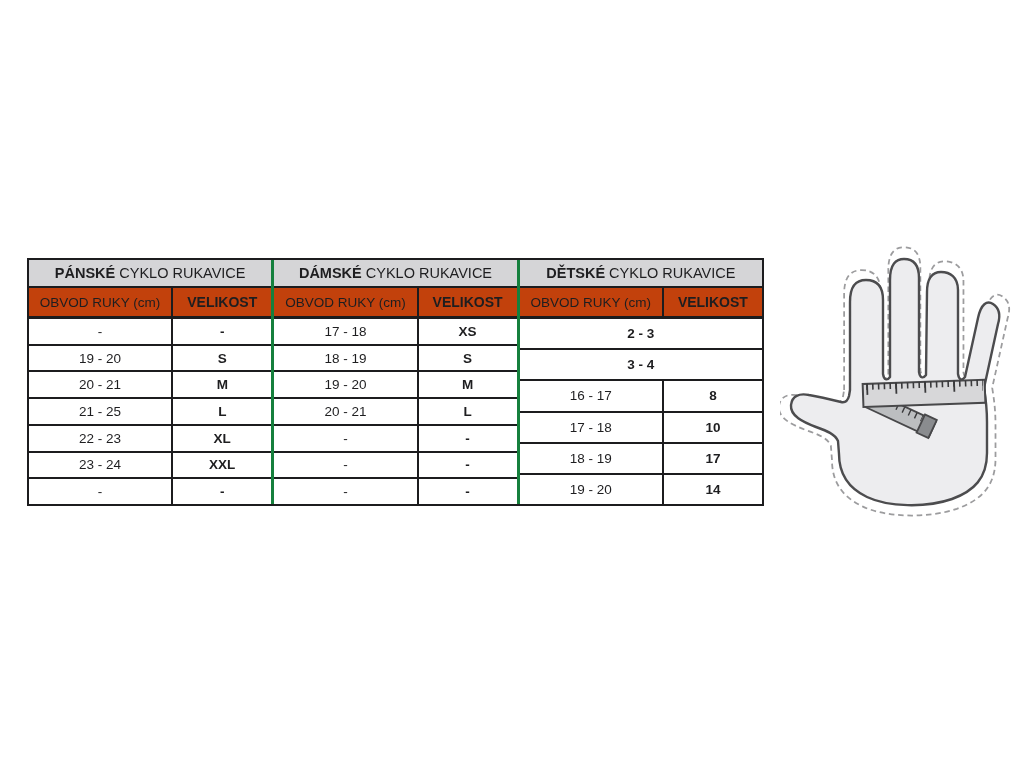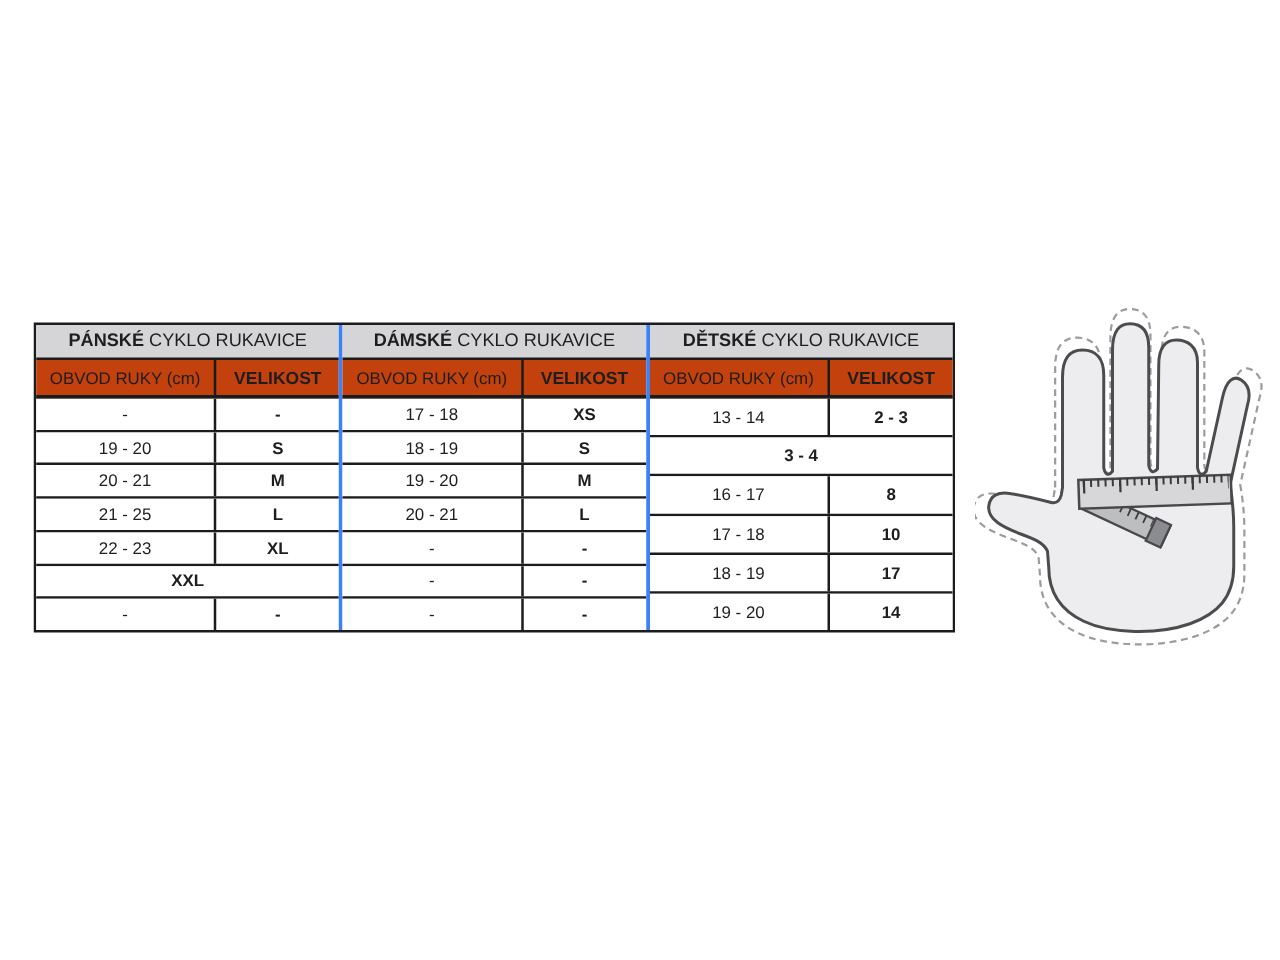--- a/index.html
+++ b/index.html
@@ -9,21 +9,21 @@
     font-family:"Liberation Sans", sans-serif;
     color:#1e1e20;
   }
   
   .chart{
     position:absolute;left:27px;top:258px;width:737px;height:248px;
     display:flex;box-sizing:border-box;
     border:2px solid #1c1c1e;background:#ffffff;
   }
   .sec{flex:1;display:flex;flex-direction:column;min-width:0;}
-  .sec + .sec{border-left:3px solid #3b82f6;}
+  .sec + .sec{border-left:3px solid #15803d;}
   .sec-title{
     height:28px;flex:none;background:#d5d5d7;
     border-bottom:2px solid #1c1c1e;box-sizing:border-box;
     display:flex;align-items:center;justify-content:center;
     font-size:14.5px;white-space:pre;
   }
   .sec-title .t-bold{font-weight:bold;}
   .sec-head{
     height:31px;flex:none;background:#c2410c;
     border-bottom:3px solid #1c1c1e;box-sizing:border-box;
@@ -72,20 +72,21 @@
     </div>
     <div class="row">
       <div class="c1">21 - 25</div>
       <div class="c2">L</div>
     </div>
     <div class="row">
       <div class="c1">22 - 23</div>
       <div class="c2">XL</div>
     </div>
     <div class="row">
+      <div class="c1">23 - 24</div>
       <div class="c2">XXL</div>
     </div>
     <div class="row">
       <div class="c1">-</div>
       <div class="c2">-</div>
     </div>
   </div>
 
   <div class="sec">
     <div class="sec-title"><span class="t-bold">DÁMSKÉ</span><span> CYKLO RUKAVICE</span></div>
@@ -123,21 +124,20 @@
     </div>
   </div>
 
   <div class="sec">
     <div class="sec-title"><span class="t-bold">DĚTSKÉ</span><span> CYKLO RUKAVICE</span></div>
     <div class="sec-head">
       <div class="c1">OBVOD RUKY (cm)</div>
       <div class="c2">VELIKOST</div>
     </div>
     <div class="row">
-      <div class="c1">13 - 14</div>
       <div class="c2">2 - 3</div>
     </div>
     <div class="row">
       <div class="c2">3 - 4</div>
     </div>
     <div class="row">
       <div class="c1">16 - 17</div>
       <div class="c2">8</div>
     </div>
     <div class="row">

